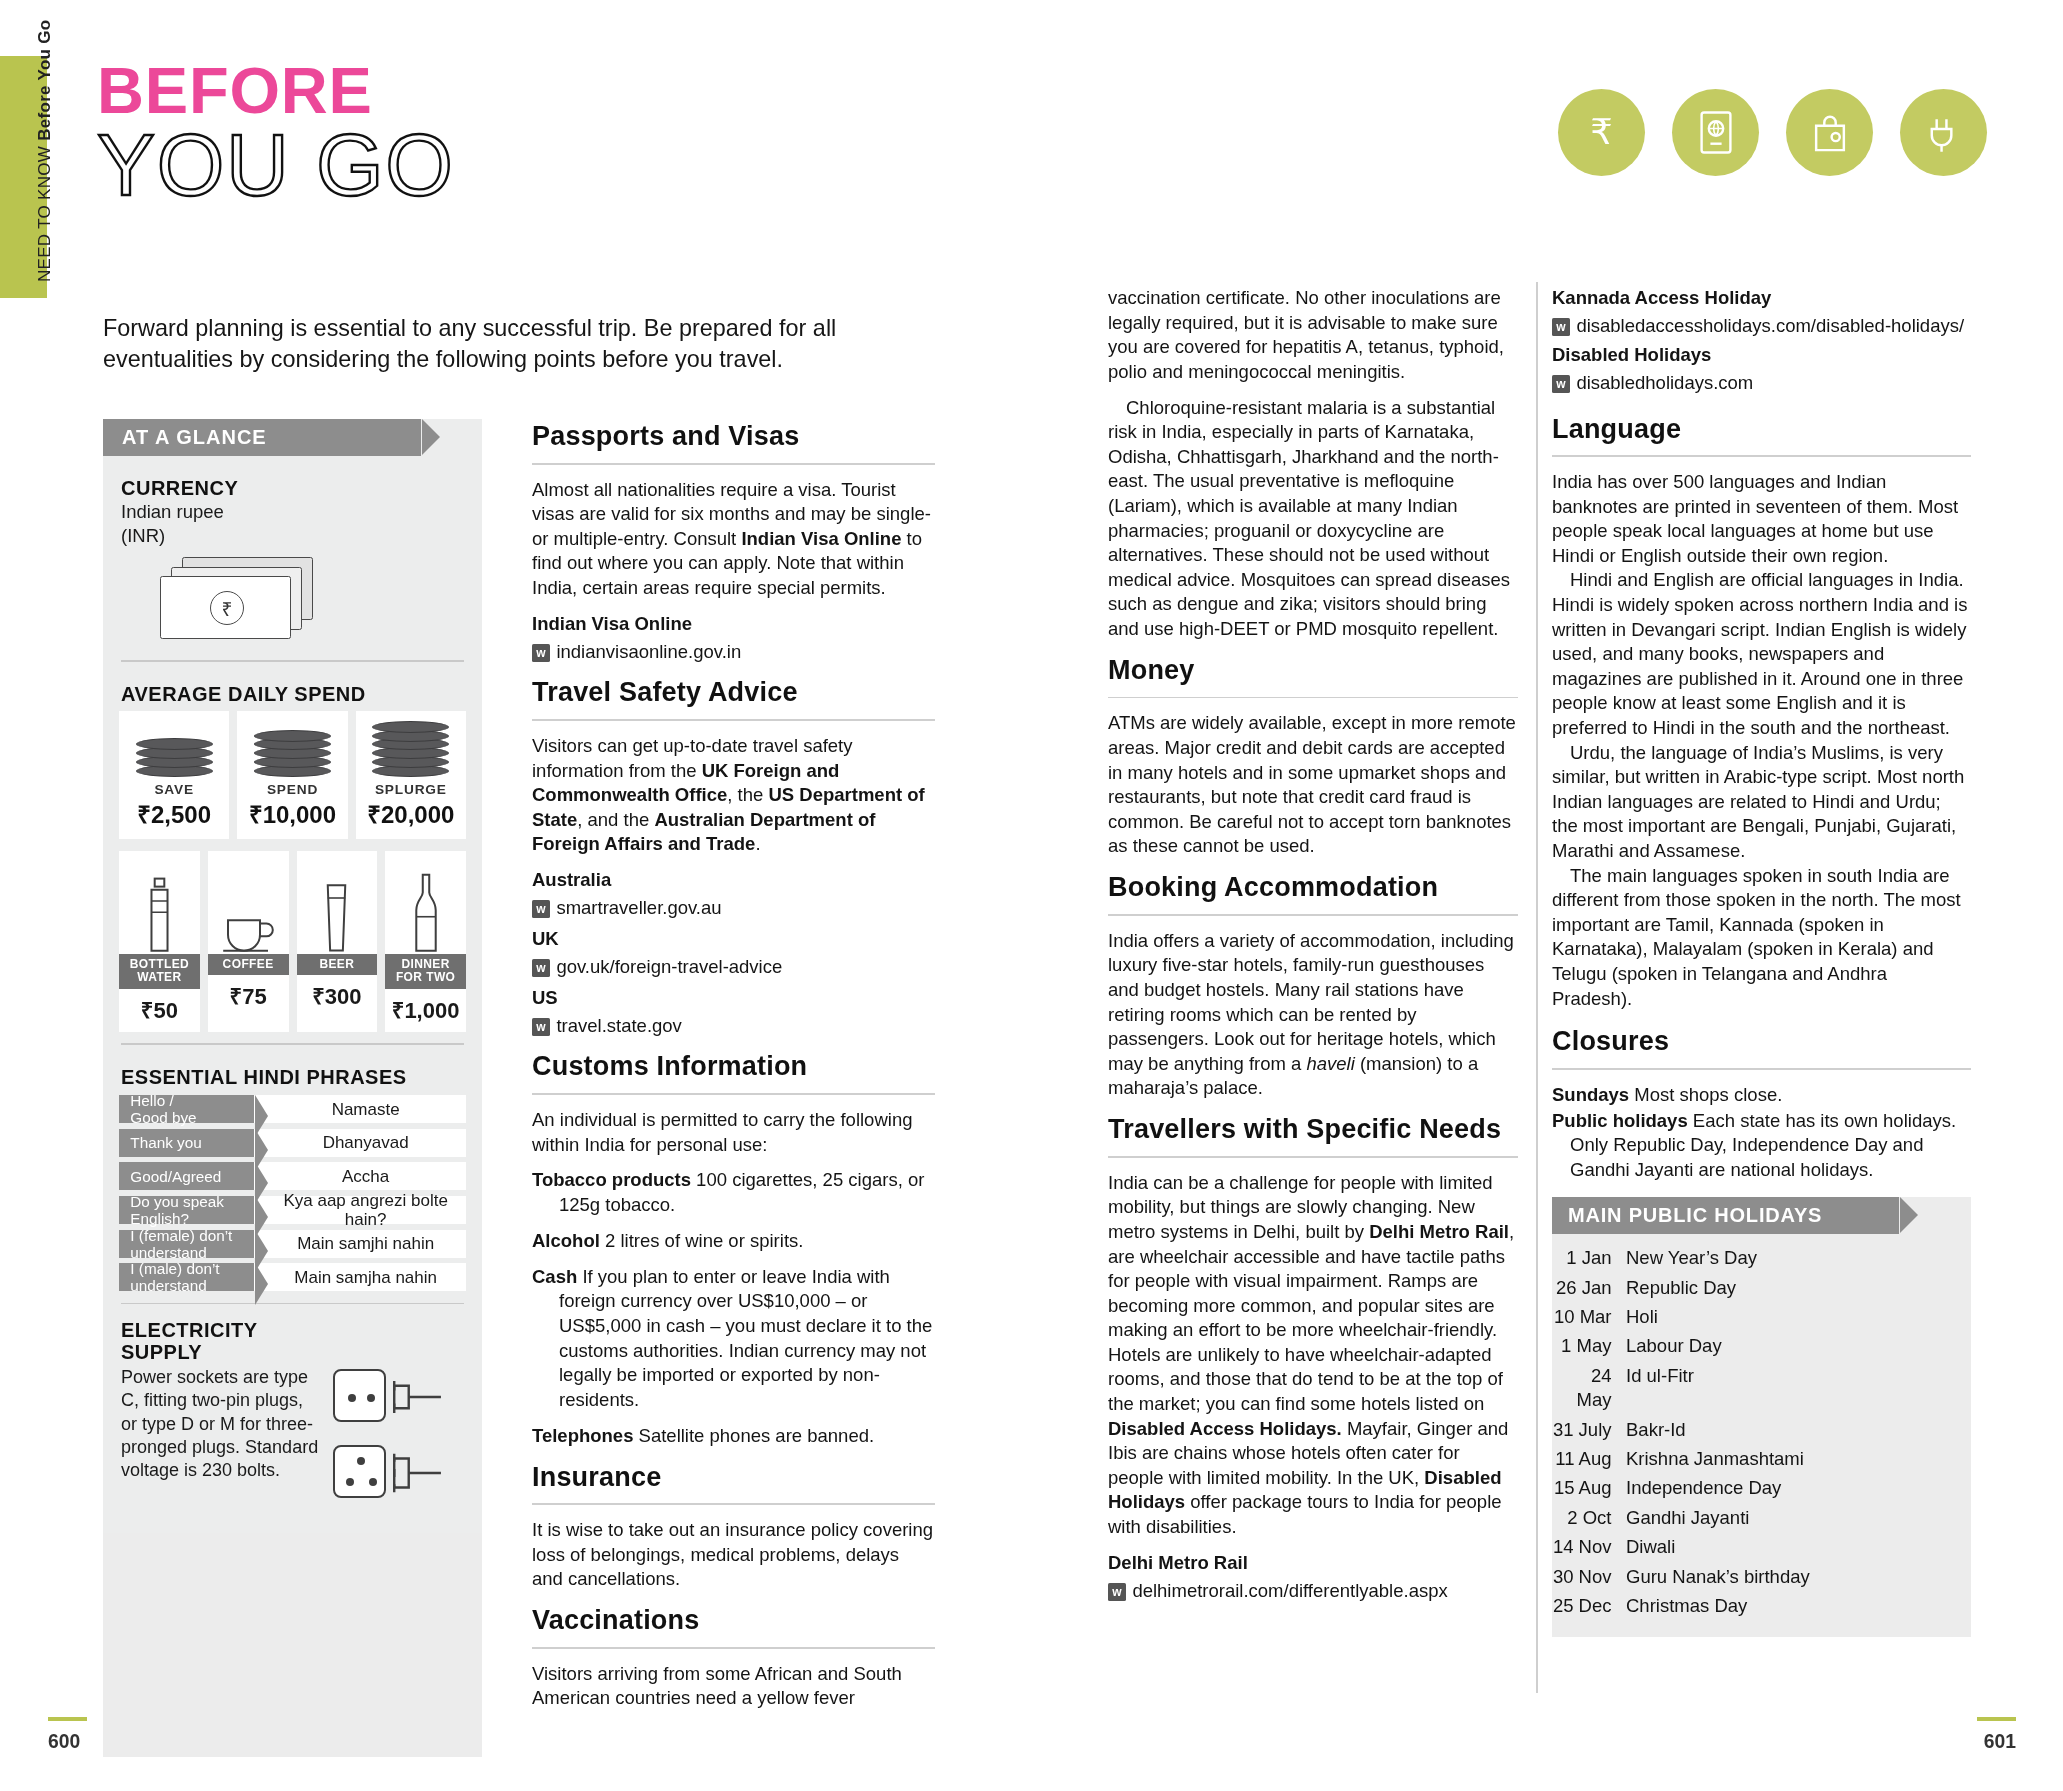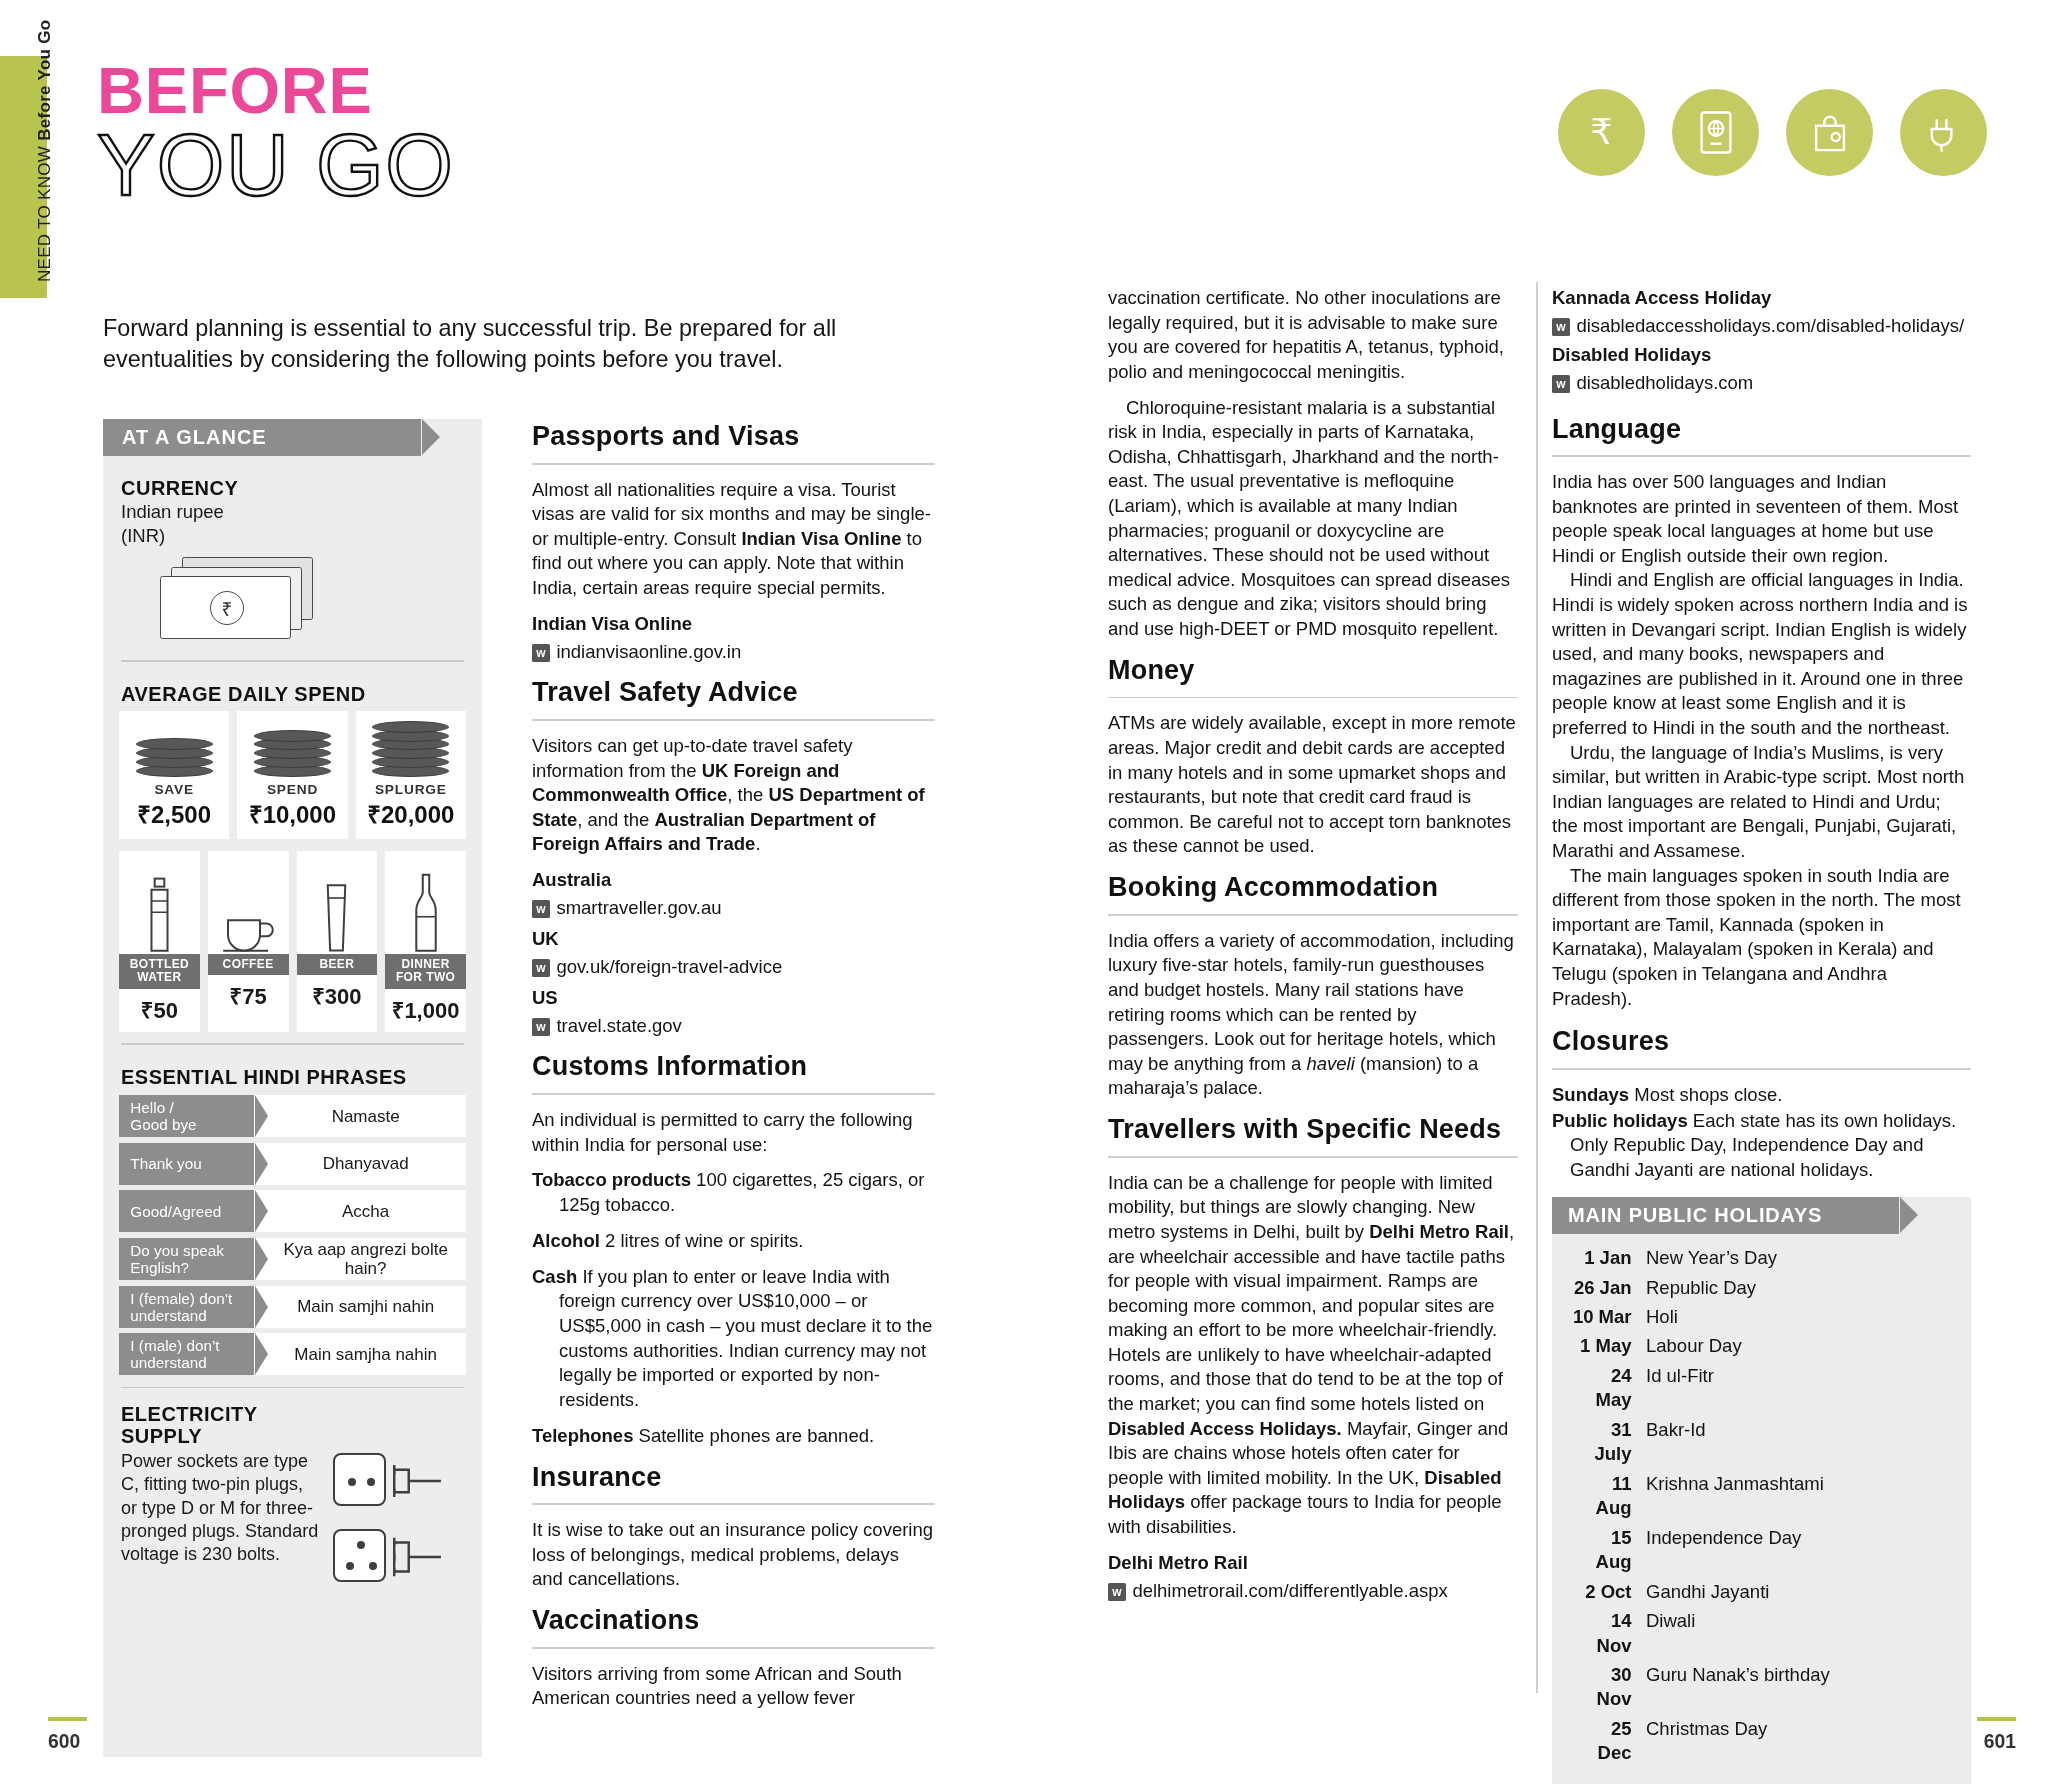--- a/index.html
+++ b/index.html
@@ -97,21 +97,21 @@
   .sp-l { font-size:13.7px; font-weight:700; letter-spacing:0.8px; color:#333; margin-top:4.8px;}
   .sp-v { font-size:24px; font-weight:700; color:#111; }
 
   .price-row { display:flex; gap:8px; padding:11.3px 16px 0 16px; }
   .price-tile { width:114px; background:#fff; padding-top:19px; }
   .pic { height:84px; display:flex; align-items:flex-end; justify-content:center; }
   .p-lab { background:#6f6f6f; color:#fff; font-size:12px; font-weight:700; text-align:center; padding:4px 1.6px; line-height:1.15; letter-spacing:0.4px;}
   .p-val { text-align:center; font-size:22px; font-weight:700; padding:4.8px 0 8px 0; }
 
   
-  .phrase { display:flex; margin:0 16px 5.6px 16px; height:42px; }
+  .phrase { display:flex; margin:0 16px 5.6px 16px; height:28px; }
   .ph-l {
     position:relative; width:135px; background:#8d8d8d; color:#fff;
     font-size:15.3px; line-height:1.12; display:flex; align-items:center;
     padding-left:11.3px; padding-right:13px;
   }
   .ph-l:after{
     content:""; position:absolute; right:-13.7px; top:0;
     border-top:21px solid transparent; border-bottom:21px solid transparent;
     border-left:13.7px solid #8d8d8d;
   }
@@ -155,21 +155,21 @@
     position:relative; height:37px; background:#8d8d8d; color:#fff; width:347px;
     display:flex; align-items:center; padding-left:16px;
     font-size:20px; font-weight:700; letter-spacing:0.8px;
   }
   .hol-banner:after{
     content:""; position:absolute; right:-18.5px; top:0;
     border-top:18.5px solid transparent; border-bottom:18.5px solid transparent;
     border-left:18.5px solid #8d8d8d;
   }
   .hol-row { display:flex; padding:2.4px 0 2.4px 0; font-size:18.5px; }
-  .hol-d { width:74px; text-align:right; font-weight:700; padding-right:14.5px;margin-left:20px; }
+  .hol-d { width:74px; text-align:right; font-weight:400; padding-right:14.5px; }
   .hol-n { flex:1; }
 
   
   .folio-l { position:absolute; left:48px; bottom:39px; font-size:19.3px; font-weight:700; color:#333;}
   .folio-r { position:absolute; right:48px; bottom:39px; font-size:19.3px; font-weight:700; color:#333;}
   .foot-bar-l { position:absolute; left:48px; bottom:71px; width:39px; height:4px; background:#b9c44f;}
   .foot-bar-r { position:absolute; right:48px; bottom:71px; width:39px; height:4px; background:#b9c44f;}
   b, strong { font-weight:700; }
   i { font-style:italic; }
 </style>

